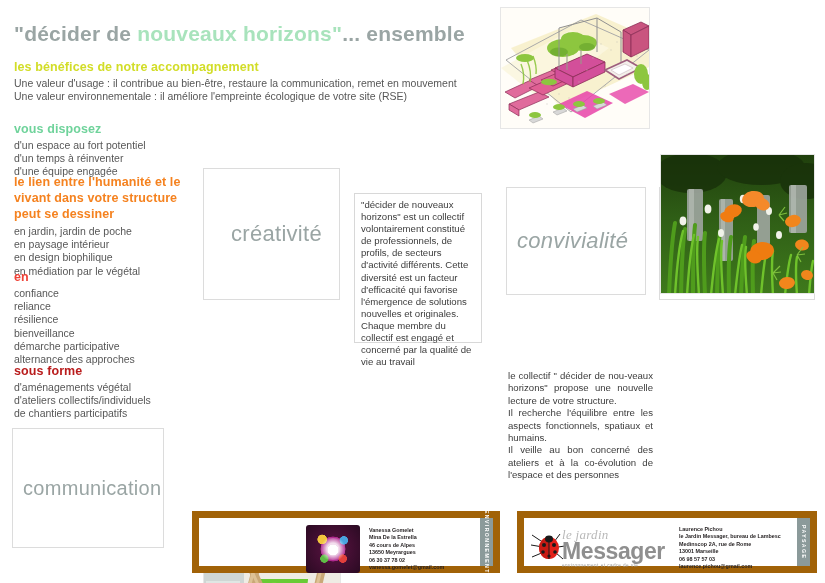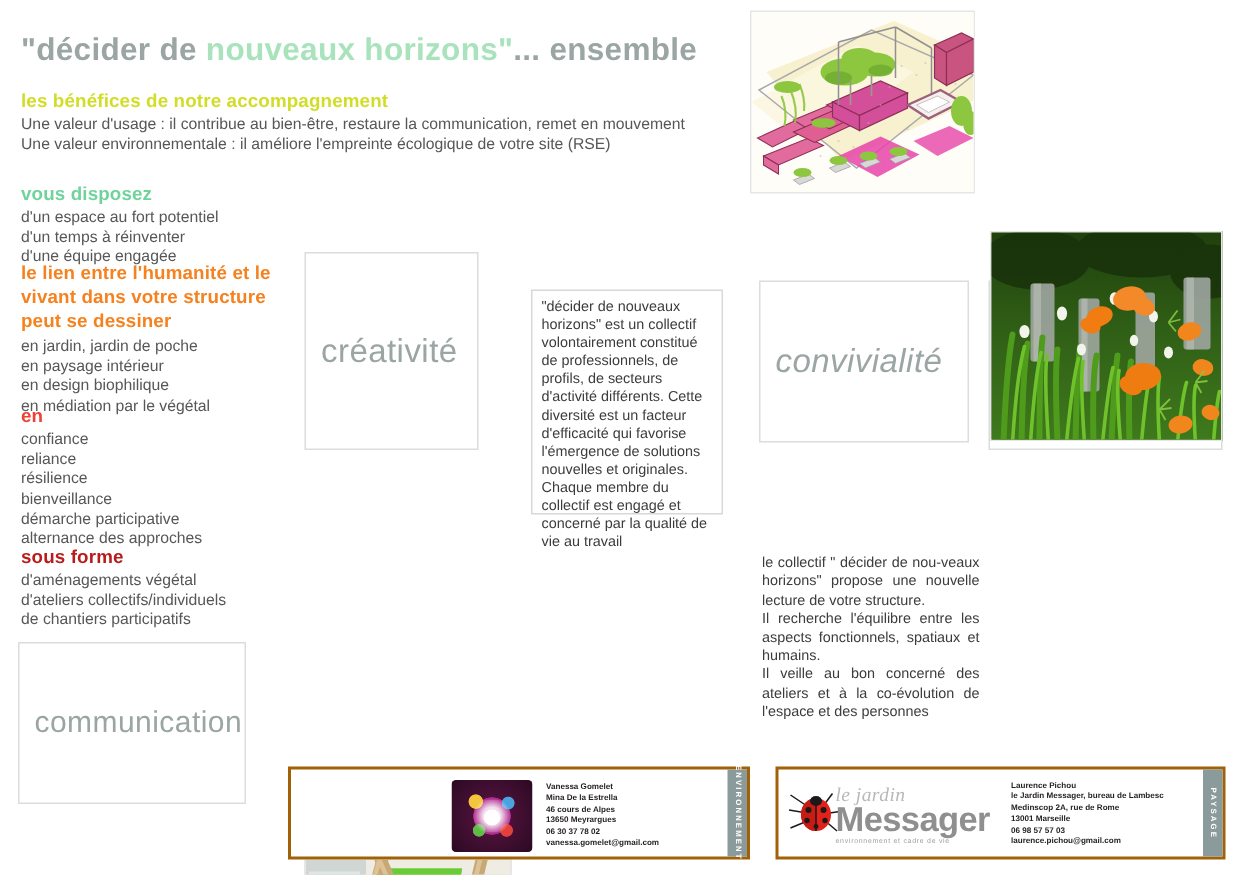--- a/index.html
+++ b/index.html
@@ -48,21 +48,21 @@
   .imgframe { overflow: hidden; background: #fff; border: 1px solid #e6e6e6; position: relative; }
 
   
   .sk-terrace { background: linear-gradient(#ffffff,#fdfdfb); }
   
   .ph-poppy { background: #2f5a15; }
   
   .ph-moss  { background: #cfd2cb; }
 
   
-  .card { border: 2px solid #a16207; background: #fff; display: flex; }
+  .card { border: 7px solid #a16207; background: #fff; display: flex; }
   .card-body { flex: 1 1 auto; position: relative; }
   .card-side {
     width: 13px; background: #8b9a9a; color: #ffffff;
     font-size: 5.2px; letter-spacing: 1.4px; font-weight: bold;
     display: flex; align-items: center; justify-content: center;
   }
   .card-side span {
     writing-mode: vertical-rl; text-orientation: mixed; white-space: nowrap;
   }
   .card-lines { font-size: 5.4px; color: #231f20; line-height: 7.4px; font-weight: bold; }
@@ -134,25 +134,25 @@
     <div class="body-line">alternance des approches</div>
   </div>
 
   <div class="abs block" style="top:364px;">
     <div class="h-sec" style="color:#b91c1c;">sous forme</div>
     <div class="body-line" style="margin-top:3px;">d'aménagements végétal</div>
     <div class="body-line">d'ateliers collectifs/individuels</div>
     <div class="body-line">de chantiers participatifs</div>
   </div>
 
-  <div class="abs box wordbox" style="left:12px; top:428px; width:152px; height:108px; font-size:20px;">
+  <div class="abs box wordbox" style="left:12px; top:428px; width:152px; height:120px; font-size:20px;">
     <span>communication</span>
   </div>
 
-  <div class="abs box wordbox" style="left:203px; top:168px; width:116px; height:132px; ">
+  <div class="abs box wordbox" style="left:203px; top:168px; width:137px; height:132px; justify-content:center;">
     <span>créativité</span>
   </div>
 
   <div class="abs box wordbox" style="left:506px; top:187px; width:140px; height:108px;font-style:italic;">
     <span>convivialité</span>
   </div>
 
   <div class="abs box wordbox big" style="left:659px; top:187px; width:156px; height:113px; padding-left:14px;">
     <span>cohésion</span>
   </div>

